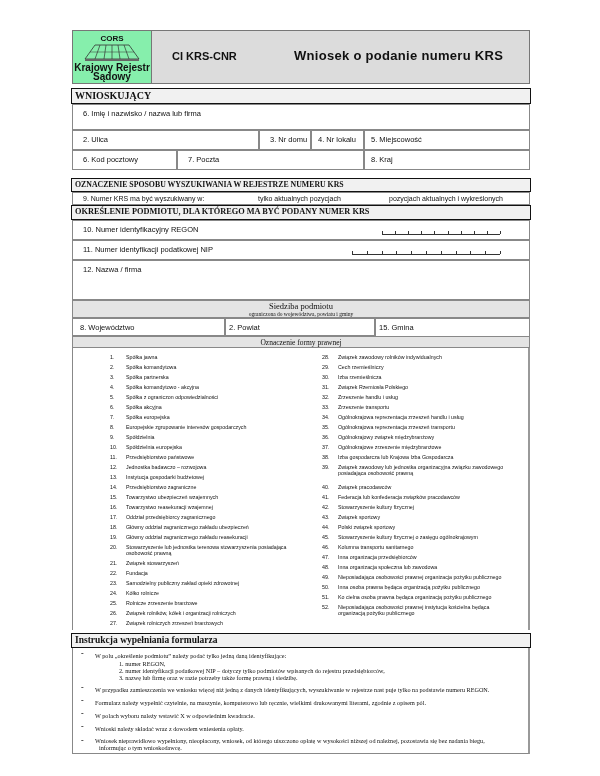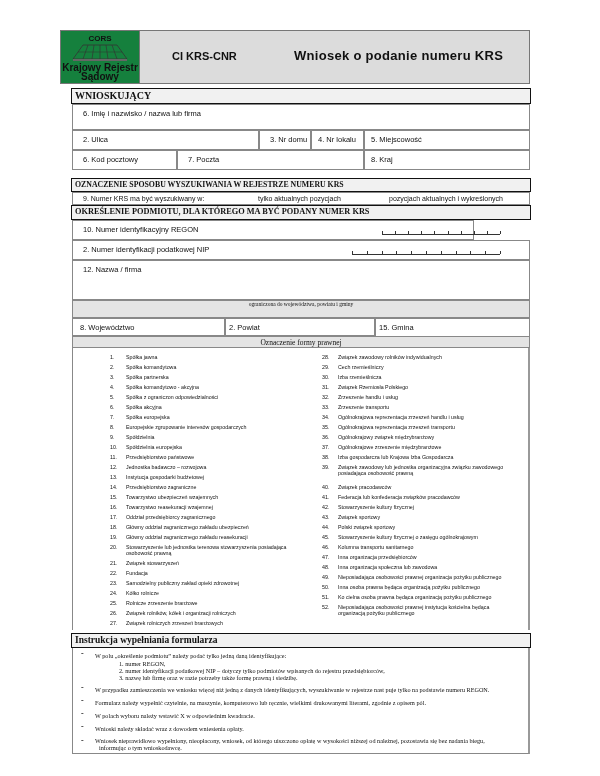--- a/index.html
+++ b/index.html
@@ -1,21 +1,21 @@
 <!DOCTYPE html>
 <html><head>
 <meta charset="utf-8">
 <style>
   html,body{margin:0;padding:0;background:#fff;}
   body{width:600px;height:776px;position:relative;font-family:"Liberation Sans",sans-serif;color:#111;overflow:hidden;}
   .abs{position:absolute;box-sizing:border-box;}
   .serif{font-family:"Liberation Serif",serif;}
   
   .hdr{left:72px;top:30px;width:458px;height:54px;border:1px solid #777;background:#dcdcdc;}
-  .logo{left:60px;top:30px;width:80px;height:54px;border:1px solid #777;background:#15803d;text-align:center;}
+  .logo{left:72px;top:30px;width:80px;height:54px;border:1px solid #777;background:#86efac;text-align:center;}
   .logo .cors{font-size:8px;font-weight:bold;margin-top:3px;}
   .logo svg{display:block;margin:0 auto;}
   .logo .kr{font-size:10px;font-weight:bold;line-height:9px;}
   .code{left:172px;top:50px;font-size:11px;font-weight:bold;}
   .title{left:294px;top:48px;font-size:13px;font-weight:bold;letter-spacing:.3px;}
   
   .bar{left:71px;width:460px;border:1.5px solid #111;background:#f1f1f1;font-family:"Liberation Serif",serif;font-weight:bold;padding-left:3px;}
   .cell{border:1px solid #888;font-size:7.5px;padding:4px 0 0 10px;}
   .lbl{font-size:7.5px;}
   .gray{background:#e4e4e4;}
@@ -52,26 +52,27 @@
 <div class="abs cell" style="left:72px;top:150px;width:105px;height:20px;"><span>6. Kod pocztowy</span></div>
 <div class="abs cell" style="left:177px;top:150px;width:187px;height:20px;"><span>7. Poczta</span></div>
 <div class="abs cell" style="left:364px;top:150px;width:166px;height:20px;padding-left:6px;"><span>8. Kraj</span></div>
 
 <div class="abs bar" style="top:178px;height:14px;font-size:7.8px;line-height:11px;">OZNACZENIE SPOSOBU WYSZUKIWANIA W REJESTRZE NUMERU KRS</div>
 <div class="abs cell" style="left:72px;top:192px;width:458px;height:13px;padding-top:2px;font-size:7px;"><span>9. Numer KRS ma być wyszukiwany w:</span></div>
 <div class="abs lbl" style="left:258px;top:195px;font-size:7px;">tylko aktualnych pozycjach</div>
 <div class="abs lbl" style="left:389px;top:195px;font-size:7px;">pozycjach aktualnych i wykreślonych</div>
 
 <div class="abs bar" style="top:205px;height:15px;font-size:8.3px;line-height:12px;">OKREŚLENIE PODMIOTU, DLA KTÓREGO MA BYĆ PODANY NUMER KRS</div>
-<div class="abs cell" style="left:72px;top:220px;width:402px;height:20px;"><span>10. Numer identyfikacyjny REGON</span></div>
+<div class="abs cell" style="left:72px;top:220px;width:458px;height:20px;"><span>10. Numer identyfikacyjny REGON</span></div>
 <div class="abs" style="left:382px;top:234px;width:118px;height:0;border-top:1px solid #333;"></div>
-<div class="abs cell" style="left:72px;top:240px;width:458px;height:20px;"><span>2. Numer identyfikacji podatkowej NIP</span></div>
+<div class="abs cell" style="left:72px;top:240px;width:458px;height:20px;"><span>11. Numer identyfikacji podatkowej NIP</span></div>
 <div class="abs" style="left:352px;top:254px;width:148px;height:0;border-top:1px solid #333;"></div>
 <div class="abs cell" style="left:72px;top:260px;width:458px;height:40px;"><span>12. Nazwa / firma</span></div>
 <div class="abs gray serif" style="left:72px;top:300px;width:458px;height:18px;border:1px solid #888;text-align:center;">
+  <div style="font-size:8.5px;line-height:9px;margin-top:1px;">Siedziba podmiotu</div>
   <div style="font-size:5.5px;line-height:7px;">ograniczona do województwa, powiatu i gminy</div>
 </div>
 <div class="abs cell" style="left:72px;top:318px;width:153px;height:18px;padding-left:7px;"><span>8.   Województwo</span></div>
 <div class="abs cell" style="left:225px;top:318px;width:150px;height:18px;padding-left:3px;"><span>2.   Powiat</span></div>
 <div class="abs cell" style="left:375px;top:318px;width:155px;height:28px;padding-left:3px;"><span>15.   Gmina</span></div>
 <div class="abs gray serif" style="left:72px;top:336px;width:458px;height:12px;border:1px solid #888;text-align:center;font-size:7.5px;line-height:11px;">Oznaczenie formy prawnej</div>
 <div class="abs" style="left:72px;top:348px;width:458px;height:282px;border-left:1px solid #888;border-right:2px solid #999;"></div>
 
 <div class="abs list" id="lf-left" style="left:110px;top:352px;width:200px;">
     <div class="abs" style="top: 0px; left: 0px; width: 100%;">

